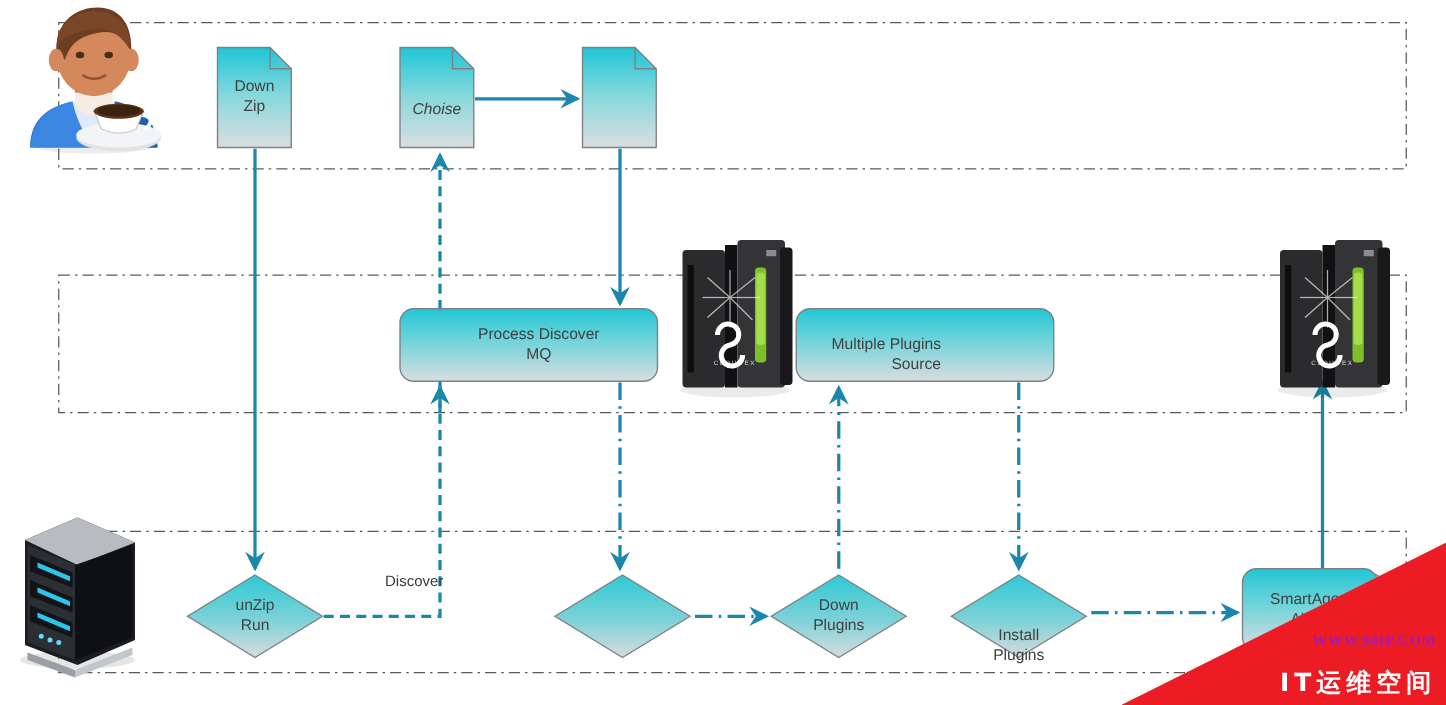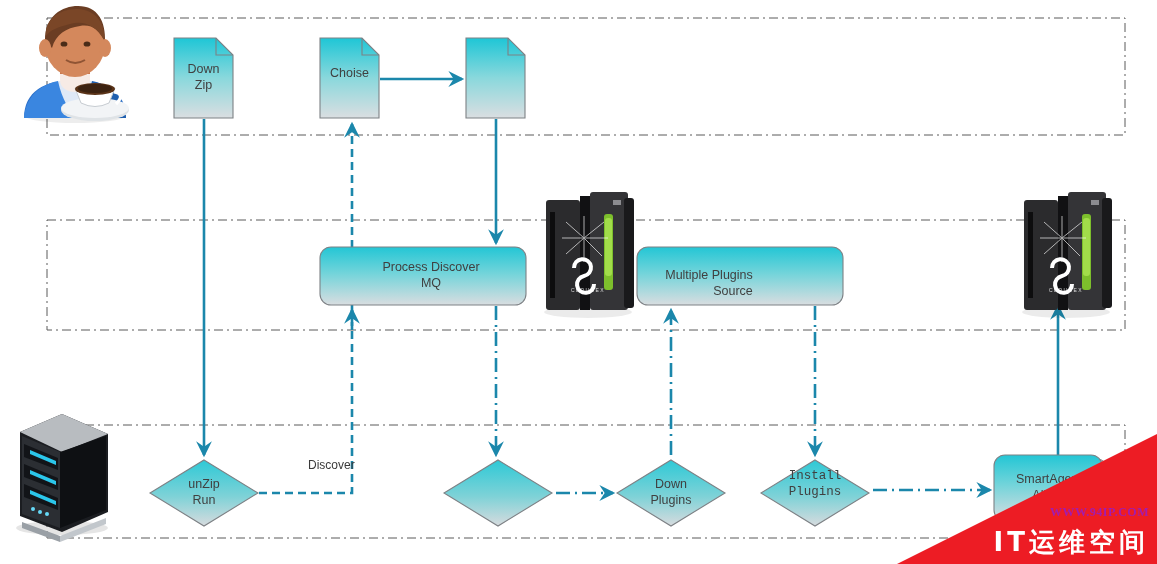--- a/index.html
+++ b/index.html
@@ -32,21 +32,21 @@
     border-left:260px solid transparent;border-bottom:130px solid #ed1c24;
   }
   #wm-url{
     position:absolute;right:8px;bottom:44px;
     color:#a21caf;font-family:"Liberation Serif","DejaVu Serif",serif;
     font-weight:bold;font-size:12px;letter-spacing:.5px;
   }
   #wm-cn{
     position:absolute;right:8px;bottom:4px;
     color:#ffffff;font-family:"DejaVu Sans",sans-serif;
-    font-weight:bold;font-size:26px;letter-spacing:4px;
+    font-weight:bold;font-size:20px;letter-spacing:4px;
   }
 </style>
 </head>
 <body>
 
 <div id="canvas">
 
   <svg class="layer" viewBox="0 0 1157 564" xmlns="http://www.w3.org/2000/svg">
     <defs>
       <linearGradient id="gradNode" x1="0" y1="0" x2="0" y2="1">
@@ -238,40 +238,40 @@
           <circle cx="47" cy="514" r="2"></circle>
       </g>
       <path d="M22 522 L60 536 L60 542 L22 528 Z" fill="#9aa0a6"></path>
       <path d="M60 536 L106 518 L106 524 L60 542 Z" fill="#c2c7cc"></path>
     </g>
   </svg>
 
   <div class="node-label lbl-doc" style="left:174px;top:38px;width:59px;height:80px;">Down
 Zip</div>
 
-  <div class="node-label lbl-doc" style="left:320px;top:28px;width:59px;height:92px;">Choise</div>
+  <div class="node-label lbl-doc" style="left:320px;top:42px;width:59px;height:92px;font-style:italic;">Choise</div>
 
 
   <div class="node-label lbl-proc" style="left:320px;top:247px;width:222px;height:58px;">Process Discover
 MQ</div>
 
   <div class="node-label lbl-proc" style="left:606px;top:247px;width:206px;height:74px;text-align:right;">Multiple Plugins
 Source</div>
 
   <div class="node-label lbl-proc" style="left:994px;top:455px;width:110px;height:66px;">SmartAgent
 All Re</div>
 
   <div class="node-label lbl-dia" style="left:150px;top:460px;width:108px;height:66px;">unZip
 Run</div>
 
 
   <div class="node-label lbl-dia" style="left:617px;top:460px;width:108px;height:66px;">Down
 Plugins</div>
 
-  <div class="node-label lbl-dia" style="left:761px;top:452px;width:108px;height:66px;font-family:Liberation Mono, monospace;">Install
+  <div class="node-label lbl-dia" style="left:761px;top:484px;width:108px;height:66px;">Install
 Plugins</div>
 
   <div class="edge-label" style="left:277px;top:458px;">Discover</div>
 
   <div id="watermark">
     <div id="wm-tri"></div>
     <div id="wm-url">WWW.94IP.COM</div>
     <div id="wm-cn">IT运维空间</div>
   </div>
 

